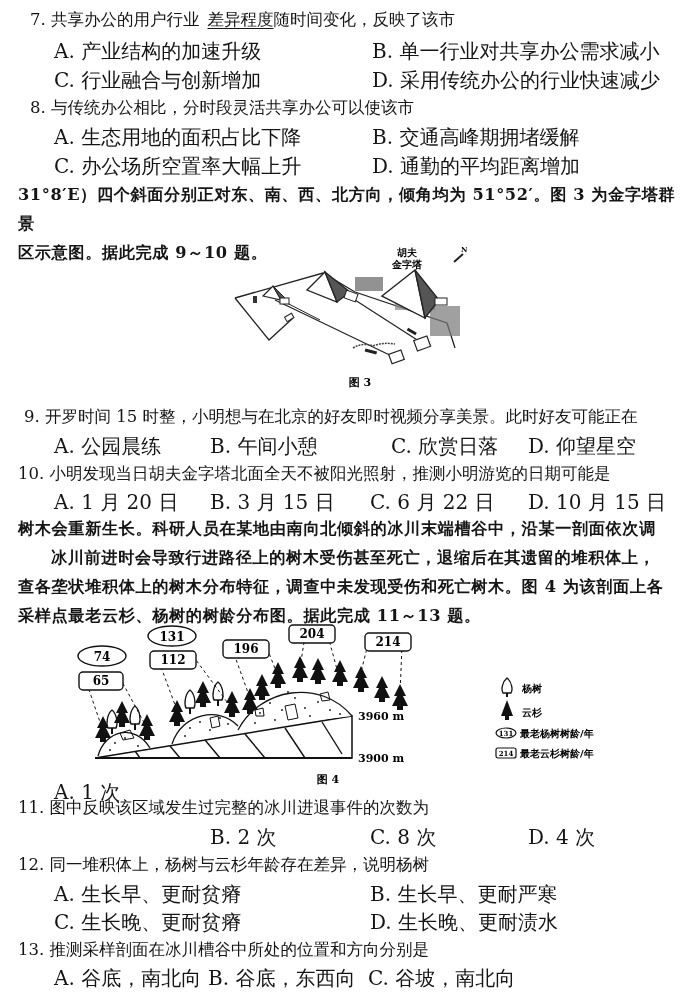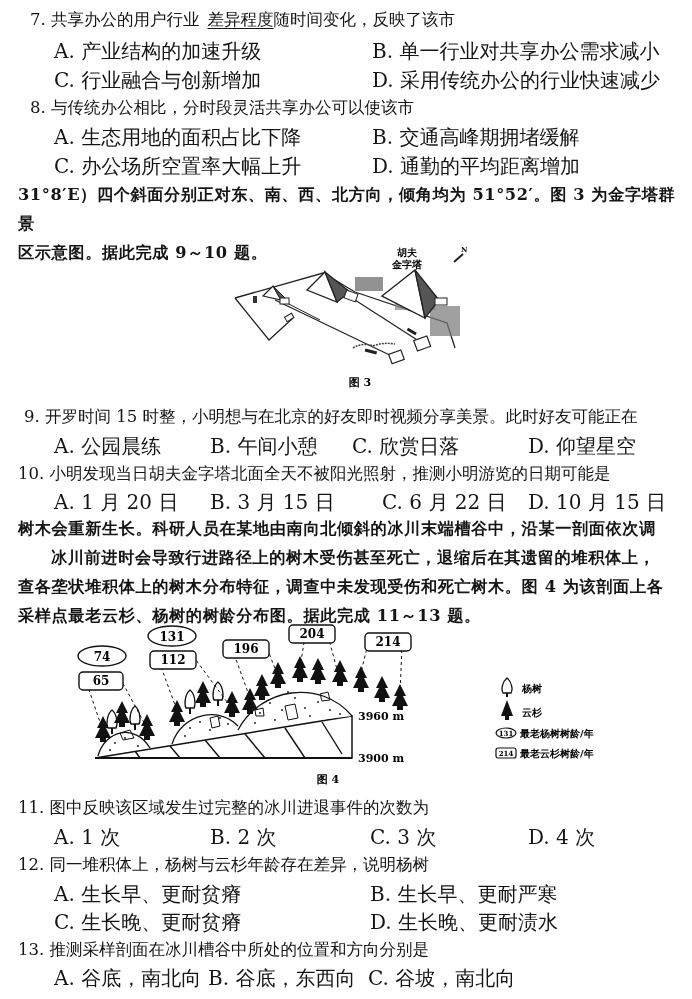--- a/index.html
+++ b/index.html
@@ -90,30 +90,30 @@
   <rect x="140" y="110" width="12" height="3" fill="#222" transform="rotate(15 146 111)"></rect>
   <text x="135" y="146" font-size="11" font-weight="bold" text-anchor="middle">图 3</text>
 </svg>
 
 <div class="line q" style="top:406px;left:24px;">
   <span>9.</span>
   <span>开罗时间 15 时整，小明想与在北京的好友即时视频分享美景。此时好友可能正在</span>
 </div>
 <div class="opt" style="top:435px;left:54px;"><span>A.</span>&nbsp;<span>公园晨练</span></div>
 <div class="opt" style="top:435px;left:210px;"><span>B.</span>&nbsp;<span>午间小憩</span></div>
-<div class="opt" style="top:435px;left:352px;"><span>C.</span>&nbsp;<span>欣赏日落</span></div>
+<div class="opt" style="top:435px;left:391px;"><span>C.</span>&nbsp;<span>欣赏日落</span></div>
 <div class="opt" style="top:435px;left:528px;"><span>D.</span>&nbsp;<span>仰望星空</span></div>
 
 <div class="line q" style="top:463px;left:18px;">
   <span>10.</span>
   <span>小明发现当日胡夫金字塔北面全天不被阳光照射，推测小明游览的日期可能是</span>
 </div>
 <div class="opt" style="top:491px;left:54px;"><span>A.</span>&nbsp;<span>1 月 20 日</span></div>
 <div class="opt" style="top:491px;left:210px;"><span>B.</span>&nbsp;<span>3 月 15 日</span></div>
-<div class="opt" style="top:491px;left:370px;margin-left:12px;"><span>C.</span>&nbsp;<span>6 月 22 日</span></div>
+<div class="opt" style="top:491px;left:370px;"><span>C.</span>&nbsp;<span>6 月 22 日</span></div>
 <div class="opt" style="top:491px;left:528px;"><span>D.</span>&nbsp;<span>10 月 15 日</span></div>
 
 <div class="para" style="top:514px;">
   <div><span>树木会重新生长。科研人员在某地由南向北倾斜的冰川末端槽谷中，沿某一剖面依次调</span></div>
   <div><span class="ind"></span><span>冰川前进时会导致行进路径上的树木受伤甚至死亡，退缩后在其遗留的堆积体上，</span></div>
   <div><span>查各垄状堆积体上的树木分布特征，调查中未发现受伤和死亡树木。图 4 为该剖面上各</span></div>
   <div><span>采样点最老云杉、杨树的树龄分布图。据此完成 11～13 题。</span></div>
 </div>
 
 <svg style="position:absolute;left:60px;top:618px;" width="420" height="170" viewBox="0 0 420 170">
@@ -270,23 +270,23 @@
     <rect x="8" y="72" width="20" height="10" rx="2" fill="#fff" stroke="#111" stroke-width="1.2"></rect>
     <text x="18" y="80" font-size="7" text-anchor="middle" font-weight="bold">214</text>
   </g>
   <text x="32" y="81" font-size="10" font-weight="bold">最老云杉树龄/年</text>
 </svg>
 
 <div class="line q" style="top:797px;left:18px;">
   <span>11.</span>
   <span>图中反映该区域发生过完整的冰川进退事件的次数为</span>
 </div>
-<div class="opt" style="top:826px;left:54px;"><span>A.</span>&nbsp;<span>1 次</span></div>
+<div class="opt" style="top:781px;left:54px;"><span>A.</span>&nbsp;<span>1 次</span></div>
 <div class="opt" style="top:826px;left:210px;"><span>B.</span>&nbsp;<span>2 次</span></div>
-<div class="opt" style="top:826px;left:370px;"><span>C.</span>&nbsp;<span>3 次</span></div>
+<div class="opt" style="top:826px;left:370px;"><span>C.</span>&nbsp;<span>8 次</span></div>
 <div class="opt" style="top:826px;left:528px;"><span>D.</span>&nbsp;<span>4 次</span></div>
 
 <div class="line q" style="top:854px;left:18px;">
   <span>12.</span>
   <span>同一堆积体上，杨树与云杉年龄存在差异，说明杨树</span>
 </div>
 <div class="opt" style="top:883px;left:54px;"><span>A.</span>&nbsp;<span>生长早、更耐贫瘠</span></div>
 <div class="opt" style="top:883px;left:370px;"><span>B.</span>&nbsp;<span>生长早、更耐严寒</span></div>
 <div class="opt" style="top:911px;left:54px;"><span>C.</span>&nbsp;<span>生长晚、更耐贫瘠</span></div>
 <div class="opt" style="top:911px;left:370px;"><span>D.</span>&nbsp;<span>生长晚、更耐渍水</span></div>

